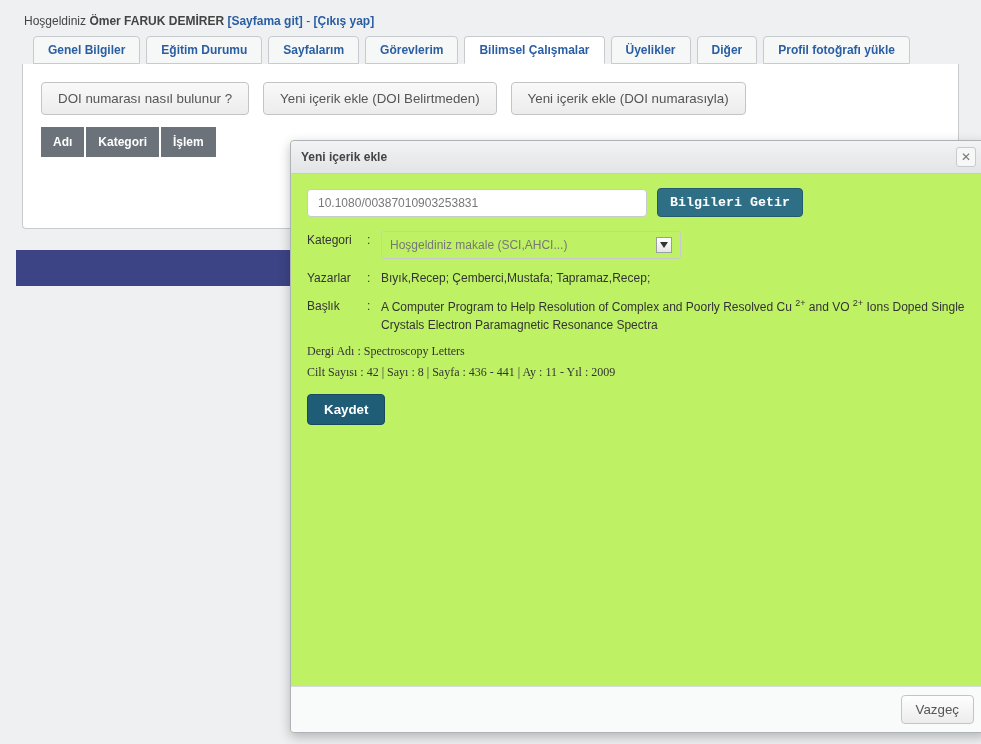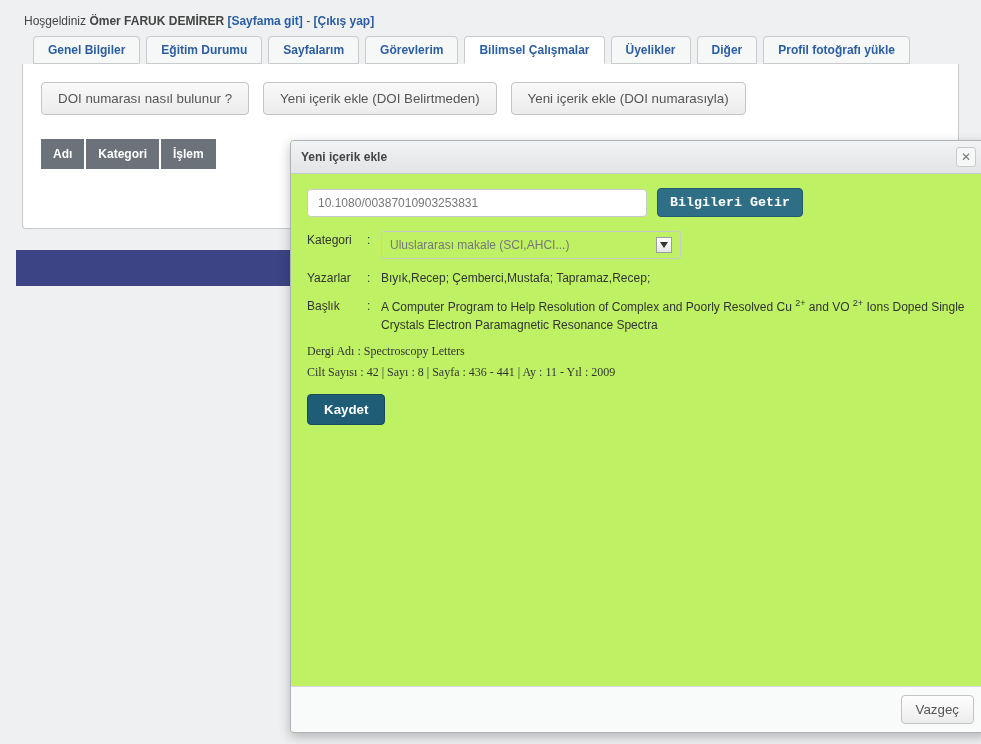--- a/index.html
+++ b/index.html
@@ -46,21 +46,21 @@
     border: 1px solid #c7cbce;
     border-top: none;
     height: 165px;
     padding: 18px;
     position: relative;
     border-radius: 0 0 4px 4px;
   }
   .panel-inner-btns {
     display: flex;
     gap: 14px;
-    margin-bottom: 24px;
+    margin-bottom: 12px;
   }
   .gray-btn {
     background: linear-gradient(#f9f9f9, #ececec);
     border: 1px solid #c2c5c7;
     border-radius: 4px;
     padding: 8px 16px;
     color: #555;
     cursor: pointer;
   }
   .dark-header-row {
@@ -239,21 +239,21 @@
   <div class="modal-body">
     <div class="doi-row">
       <input class="doi-input" type="text" value="10.1080/00387010903253831" style="">
       <button class="teal-btn">Bilgileri Getir</button>
     </div>
 
     <div class="field-row">
       <span class="field-label">Kategori</span>
       <span class="field-colon">:</span>
       <div class="select-wrap">
-        <span>Uluslararası makale (SCI,AHCI...)</span>
+        <span>Hoşgeldiniz makale (SCI,AHCI...)</span>
         <span class="select-arrow">
           <svg viewBox="0 0 8 6">
               <polygon points="0,0 8,0 4,6" fill="#333"></polygon>
             </svg>
         </span>
       </div>
     </div>
 
     <div class="field-row">
       <span class="field-label">Yazarlar</span>

